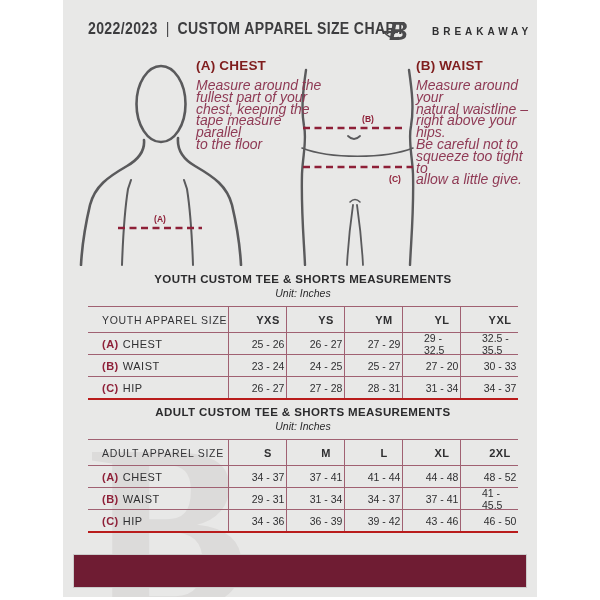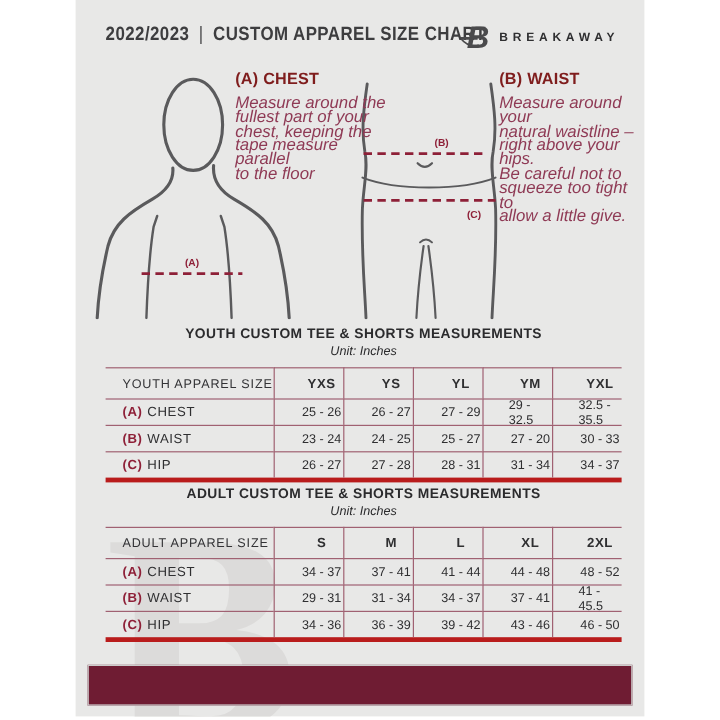--- a/index.html
+++ b/index.html
@@ -21,21 +21,21 @@
     position: absolute; left: 25px; top: 20px;
     display: flex; align-items: center; gap: 9px;
     font-weight: bold; font-size: 16px; color: #3d3d3f;
     letter-spacing: 0.4px;
     transform: scaleX(0.88); transform-origin: left center;
     white-space: nowrap;
   }
   .hdr .divider { font-weight: normal; color: #4a4a4c; }
   .logo-box { position: absolute; left: 318px; top: 15px; width: 28px; height: 32px; }
   .brand {
-    position: absolute; left: 353px; top: 26px;
+    position: absolute; left: 369px; top: 26px;
     font-size: 10px; font-weight: bold; letter-spacing: 4px;
     color: #2f2f31; white-space: nowrap;
   }
   
   .guide { position: absolute; z-index: 2; }
   .guide-h {
     font-weight: bold; font-size: 13.5px; color: #7f1d1d; letter-spacing: 0.2px;
   }
   .guide-p {
     margin-top: 7px;
@@ -59,21 +59,21 @@
     font-style: italic; font-size: 10.5px; color: #2b2b2d; z-index: 2;
   }
   #youth-title { top: 273px; } #youth-unit { top: 287px; }
   #adult-title { top: 406px; } #adult-unit { top: 420px; }
   
   .tbl {
     position: absolute; left: 25px; width: 430px;
     display: grid;
     grid-template-columns: 140px repeat(5, 58px);
     grid-template-rows: 26px 22px 22px 22px;
-    border-bottom: 4px solid #b91c1c;
+    border-bottom: 2px solid #b91c1c;
     z-index: 2;
   }
   #youth-table { top: 306px; }
   #adult-table { top: 439px; }
   .cell {
     border-top: 1px solid #a06172;
     display: flex; align-items: center; justify-content: center;
     font-size: 10.5px; color: #2f2f31;
   }
   .cell.vline { border-left: 1px solid #a06172; padding-left: 21px; }
@@ -164,22 +164,22 @@
 
   <div class="watermark">B</div>
 
   <div class="sec-title" id="youth-title">YOUTH CUSTOM TEE &amp; SHORTS MEASUREMENTS</div>
   <div class="sec-unit" id="youth-unit">Unit: Inches</div>
 
   <div class="tbl" id="youth-table">
     <div class="cell c0 size-label">YOUTH APPAREL SIZE</div>
     <div class="cell vline size-code">YXS</div>
     <div class="cell vline size-code">YS</div>
+    <div class="cell vline size-code">YM</div>
     <div class="cell vline size-code">YL</div>
-    <div class="cell vline size-code">YM</div>
     <div class="cell vline size-code">YXL</div>
 
     <div class="cell c0 row-label">
       <span class="row-prefix">(A)</span>
       <span>CHEST</span>
     </div>
     <div class="cell vline">25 - 26</div>
     <div class="cell vline">26 - 27</div>
     <div class="cell vline">27 - 29</div>
     <div class="cell vline">29 - 32.5</div>

